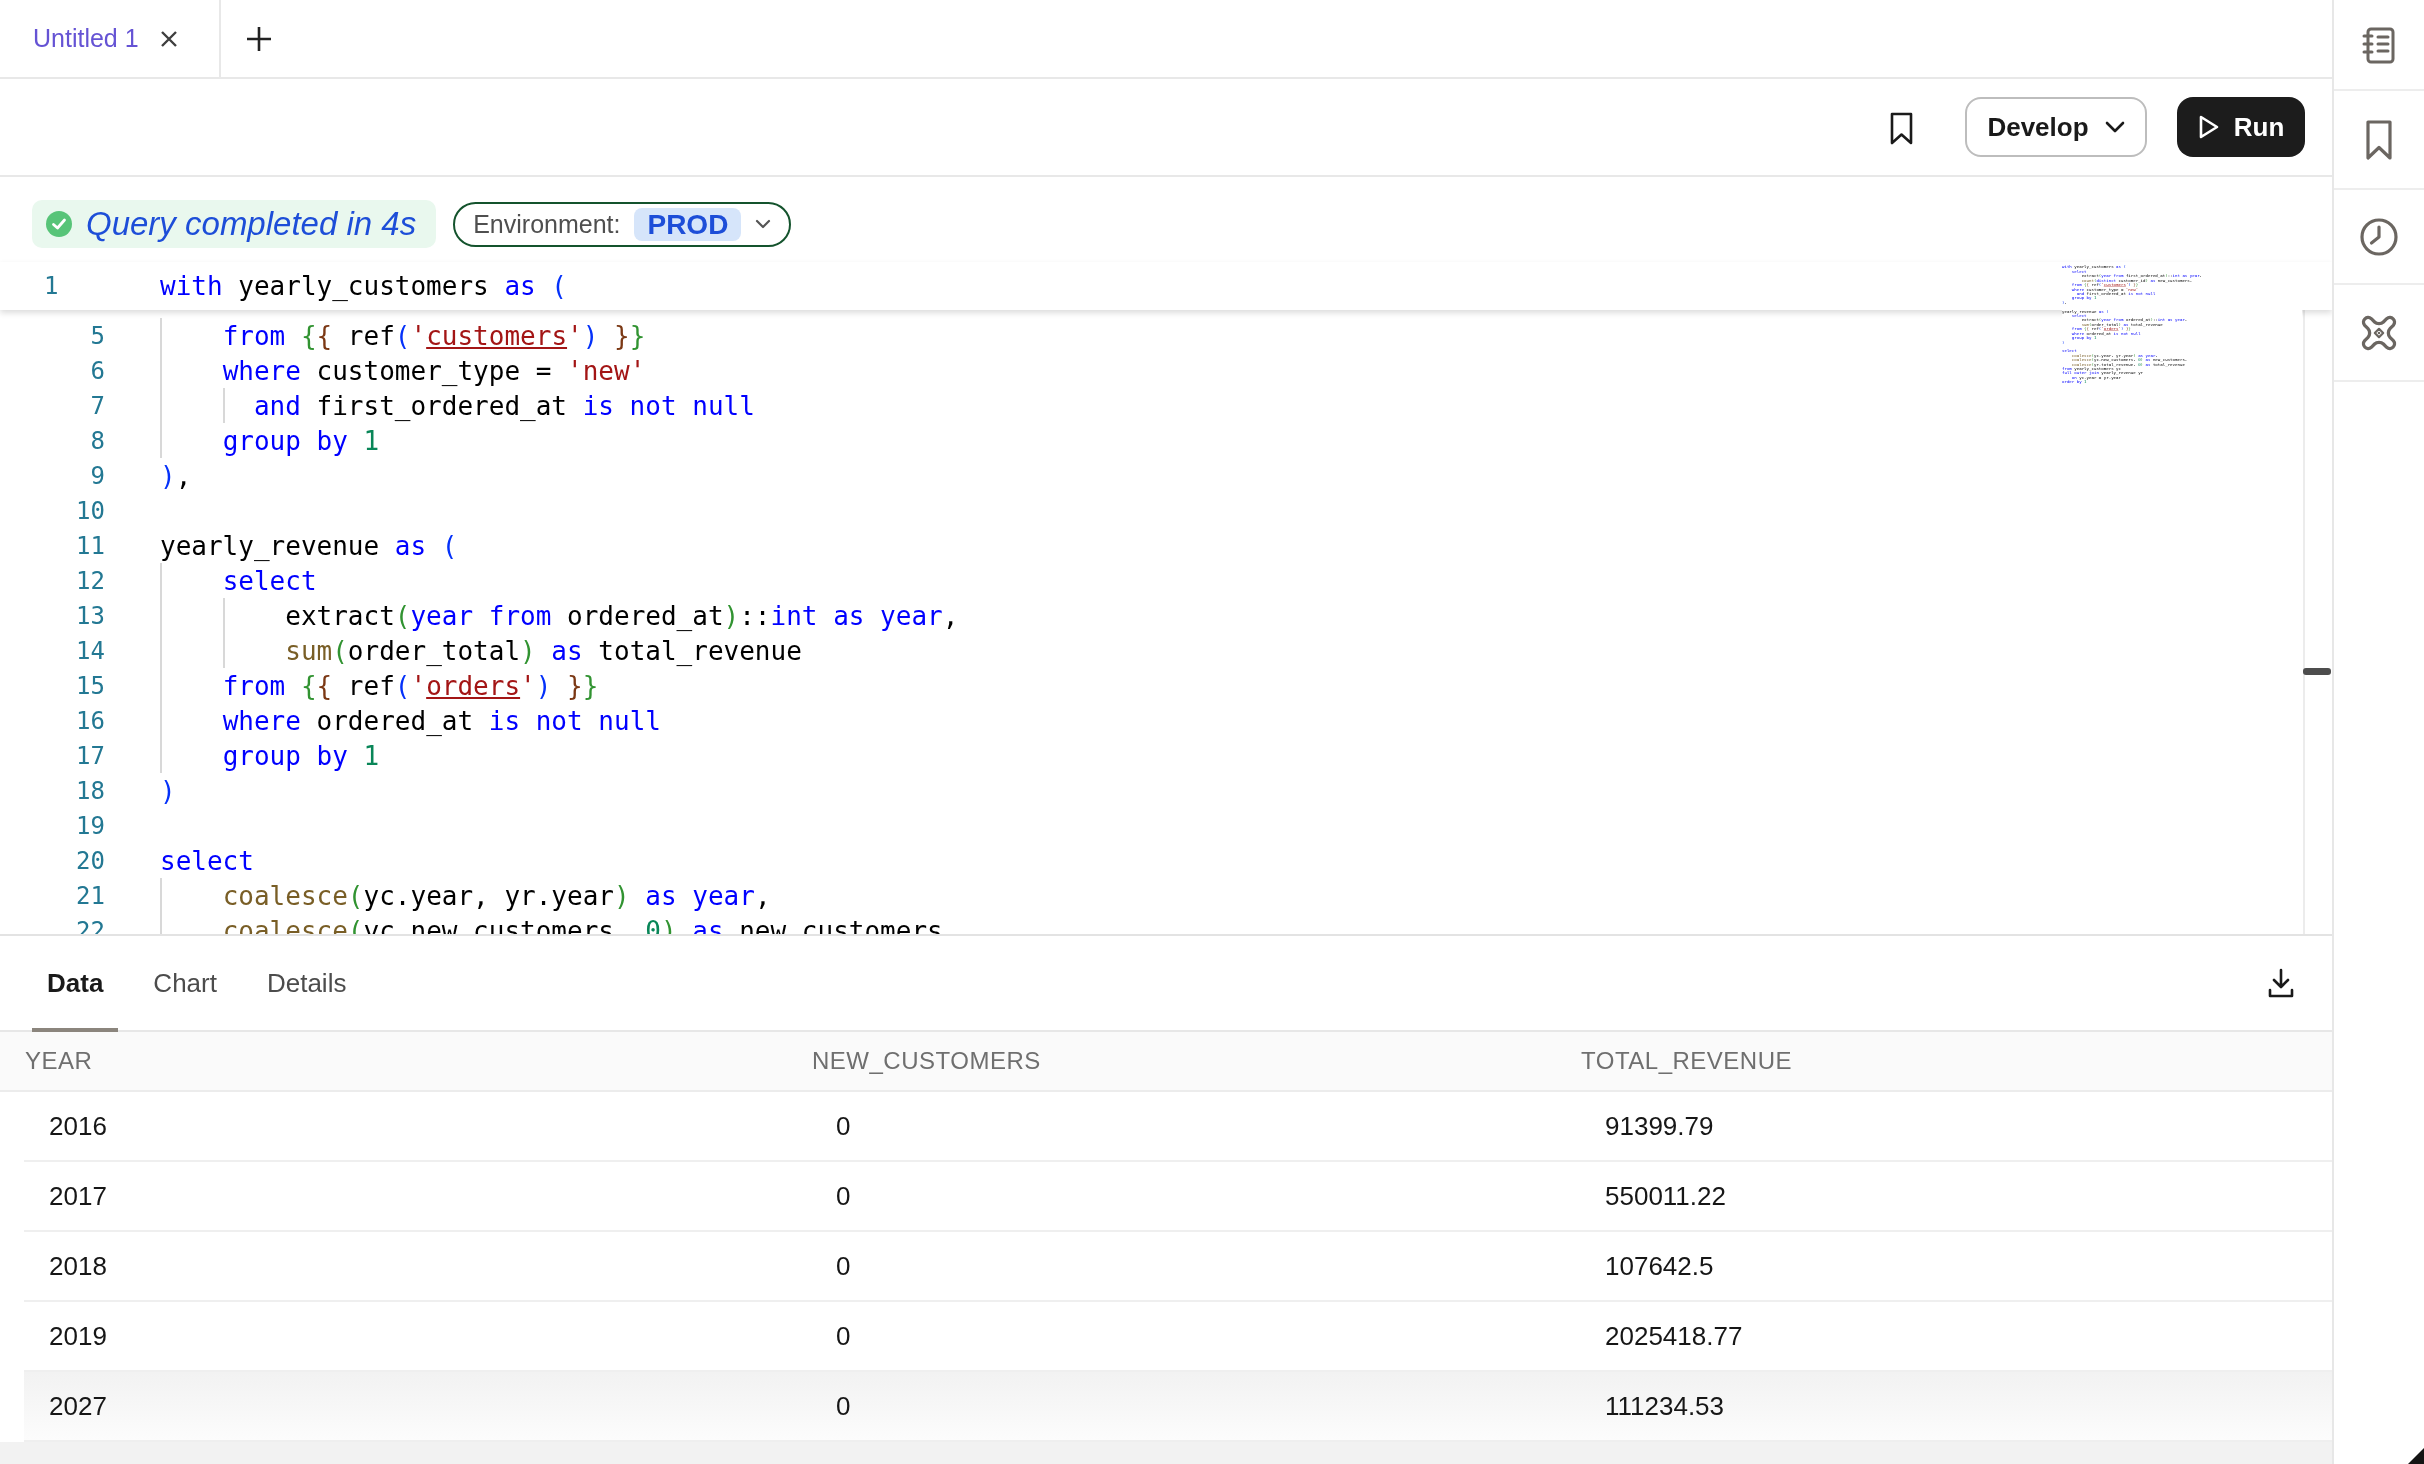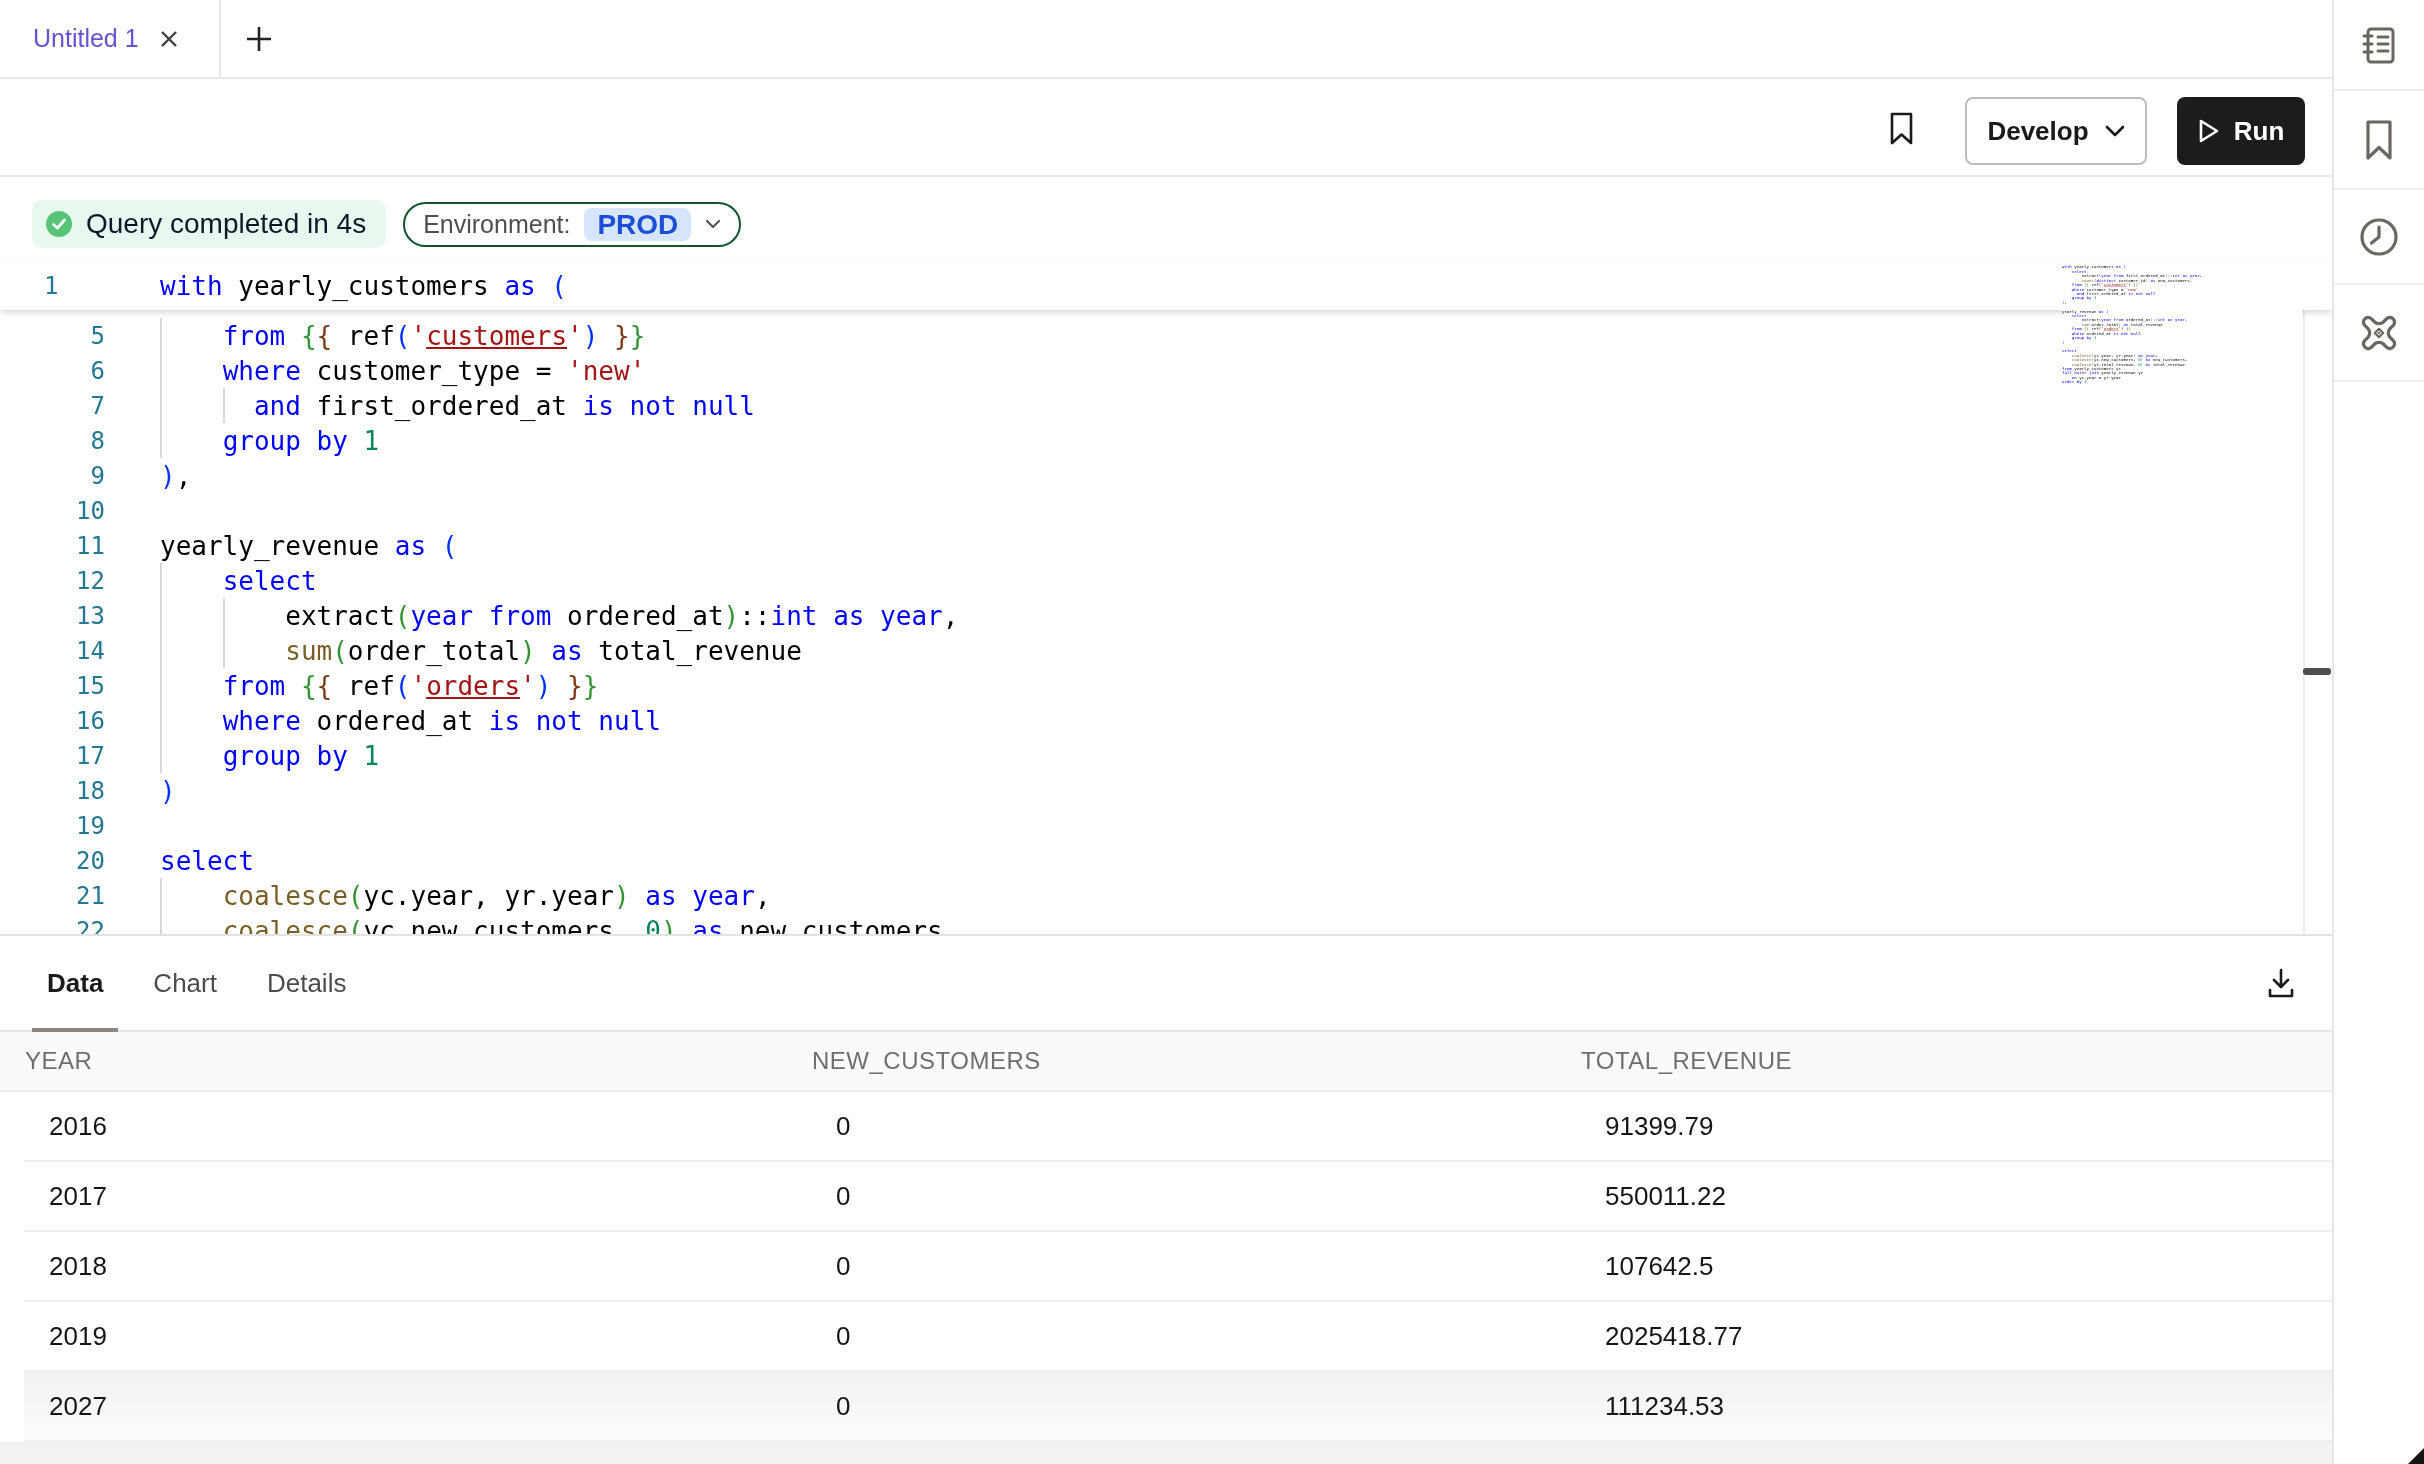--- a/index.html
+++ b/index.html
@@ -11,28 +11,28 @@
   
   .tabbar { position:absolute; left:0; top:0; width:2332px; height:79px; border-bottom:2px solid #e8e8e8; display:flex; align-items:stretch; }
   .tab { width:221px; display:flex; align-items:center; gap:18px; padding-left:33px; border-right:2px solid #e8e8e8; cursor:pointer; }
   .tab-title { font-size:25px; color:#6553d4; }
   .tab .close svg { display:block; }
   .newtab { display:flex; align-items:center; justify-content:center; width:76px; cursor:pointer; }
   
   .toolbar { position:absolute; left:0; top:81px; width:2332px; height:96px; border-bottom:2px solid #e8e8e8; }
   .icon-btn { position:absolute; cursor:pointer; }
   .bm-btn { left:1888px; top:112px; }
-  .btn { position:absolute; top:97px; height:68px; border-radius:8px; display:flex; align-items:center; justify-content:center; cursor:pointer; font-size:26px; }
+  .btn { position:absolute; top:97px; height:60px; border-radius:16px; display:flex; align-items:center; justify-content:center; cursor:pointer; font-size:26px; }
   .develop-btn { left:1965px; width:182px; background:#fff; border:2px solid #bdbdbd; gap:16px; color:#1a1a1a; font-weight:600; }
   .run-btn { left:2170px; width:128px; background:#1c1c1c; border:none; color:#fff; gap:14px; font-weight:600;margin-left:7px; }
   
   .editor-area { position:absolute; left:0; top:177px; width:2332px; height:757px; overflow:hidden; background:#fff; }
   .status-row { position:absolute; left:32px; top:23px; height:48px; display:flex; gap:17px; }
   .status-badge { display:flex; align-items:center; gap:13px; background:#e9f8ee; border-radius:10px; padding:0 20px 0 13px; height:48px; }
-  .status-badge span { font-size:28px; color:#0f172a; font-weight:500; }
+  .status-badge span { font-size:33px; color:#1d4ed8; font-weight:500;font-style:italic; }
   .env-pill { display:flex; align-items:center; gap:14px; border:2px solid #14532d; border-radius:24px; height:45px; margin-top:2px; padding:0 18px; background:#fff; cursor:pointer; }
   .env-label { font-size:25px; color:#4f4f4f; }
   .env-chip { background:#d6e5fa; border-radius:8px; height:33px; display:flex; align-items:center; padding:0 13px; font-size:28px; font-weight:600; color:#1d4ed8; }
   .code-rows { position:absolute; left:0; top:141px; width:2300px; }
   .crow { height:35px; display:flex; align-items:center; }
   .gutter { width:105px; text-align:right; font-family:"DejaVu Sans Mono", monospace; font-size:24px; color:#237893; flex:none; }
   .ctext { margin-left:55px; font-family:"DejaVu Sans Mono", monospace; font-size:26px; white-space:pre; }
   .sticky { position:absolute; left:0; top:85px; width:2332px; height:48px; background:#fff; box-shadow:0 3px 6px rgba(0,0,0,.14); z-index:5; }
   .sticky .snum { position:absolute; left:44px; top:0; height:48px; display:flex; align-items:center; font-family:"DejaVu Sans Mono", monospace; font-size:24px; color:#237893; }
   .sticky .ctext { position:absolute; left:160px; top:0; height:48px; display:flex; align-items:center; margin:0; }

